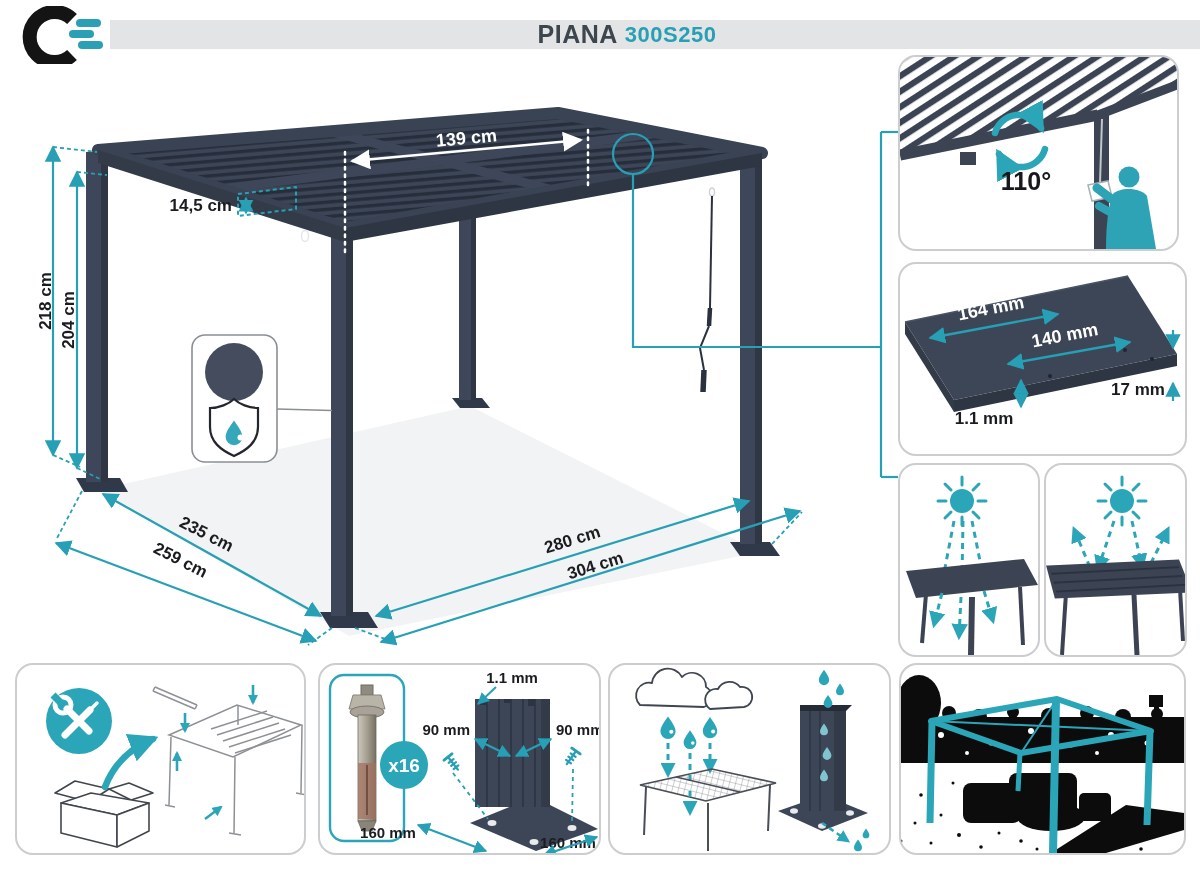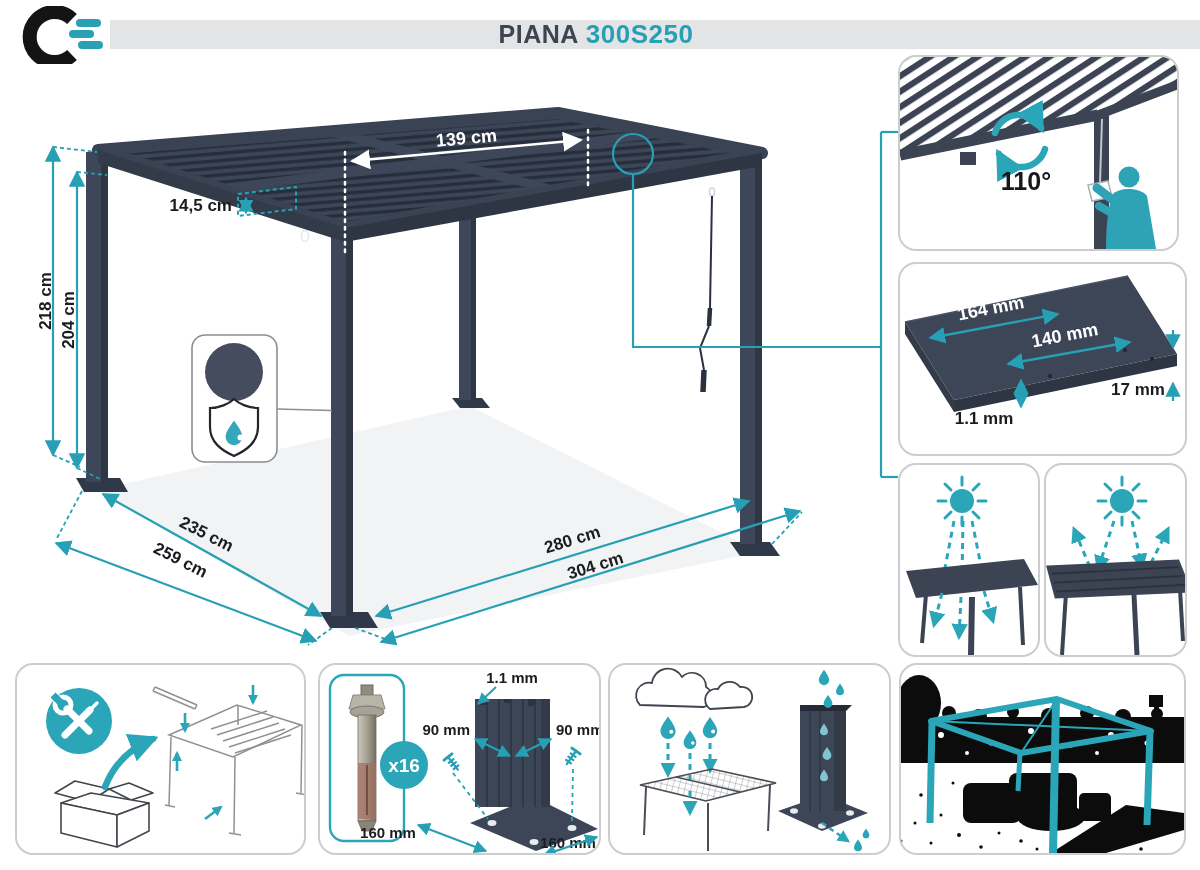--- a/index.html
+++ b/index.html
@@ -1,22 +1,22 @@
 <!DOCTYPE html>
 <html><head>
 <meta charset="utf-8">
 <style>
   html,body{margin:0;padding:0;background:#ffffff;}
   .page{position:relative;width:1200px;height:870px;background:#fff;overflow:hidden;
         font-family:"Liberation Sans",sans-serif;}
   .hbar{position:absolute;left:110px;top:20px;width:1090px;height:29px;background:#e3e4e5;}
-  .title-wrap{position:absolute;left:96px;top:20px;width:1000px;height:29px;
+  .title-wrap{position:absolute;left:127px;top:20px;width:1000px;height:29px;
               display:flex;align-items:center;justify-content:center;gap:7px;}
   .title-main{font-size:25px;font-weight:bold;color:#3d464f;letter-spacing:.5px;}
-  .title-model{font-size:26px;font-weight:bold;color:#279fb4;letter-spacing:.5px;}
+  .title-model{font-size:22px;font-weight:bold;color:#279fb4;letter-spacing:.5px;}
   .panel{position:absolute;background:#fff;border:2px solid #cbcdce;border-radius:18px;
          box-sizing:border-box;overflow:hidden;}
   svg{display:block;}
   svg text{font-family:"Liberation Sans",sans-serif;font-weight:bold;}
   .dim{font-size:17px;fill:#1a1c20;}
   .dimw{font-size:18px;fill:#ffffff;}
 </style>
 </head>
 <body>
 

